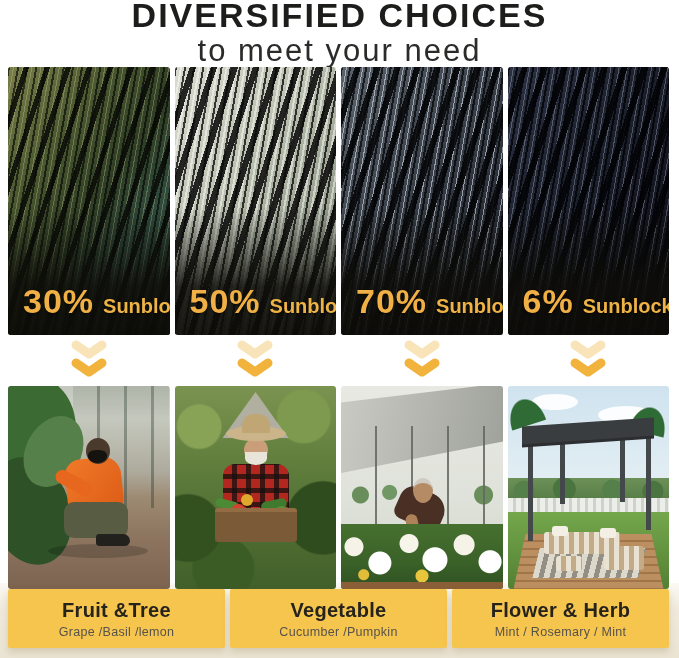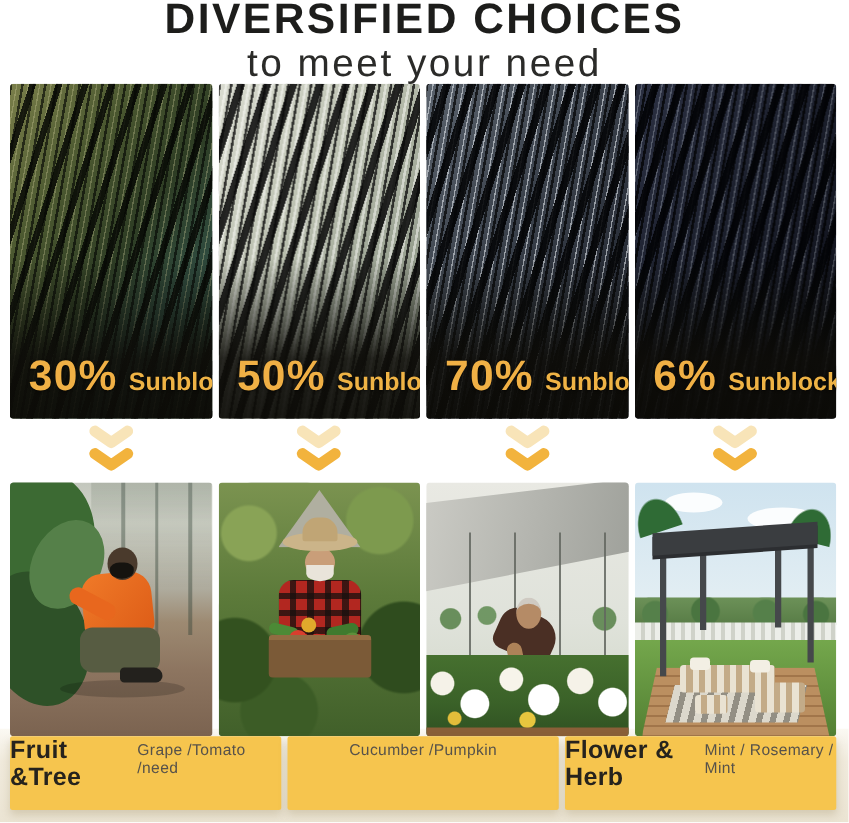--- a/index.html
+++ b/index.html
@@ -168,22 +168,22 @@
   .p4-post.d{left:112px;top:44px;height:72px;}
   .p4-sofa{background:repeating-linear-gradient(90deg,#e9e2d2 0 5px,#c3ab88 5px 10px);border-radius:3px;}
   .p4-sofa.back{left:36px;top:146px;width:76px;height:22px;}
   .p4-sofa.chaise{left:96px;top:160px;width:40px;height:24px;}
   .p4-sofa.ottoman{left:48px;top:170px;width:26px;height:15px;}
   .p4-pillow{background:#f3efe4;border-radius:3px;}
   .p4-pillow.a{left:44px;top:140px;width:16px;height:10px;}
   .p4-pillow.b{left:92px;top:142px;width:16px;height:10px;}
 
   
-  .cat{flex:1;background:#F6C54E;border-radius:2px;display:flex;
-       align-items:flex-start;justify-content:center;box-shadow:0 4px 7px rgba(140,120,70,.25);}
+  .cat{flex:1;background:#F6C54E;border-radius:2px;display:flex;flex-direction:column;
+       align-items:center;justify-content:center;box-shadow:0 4px 7px rgba(140,120,70,.25);}
   .cat-title{font-size:20px;font-weight:800;color:#26231d;letter-spacing:.3px;line-height:1.1;}
   .cat-sub{font-size:12.5px;font-weight:400;color:#57524a;margin-top:4px;letter-spacing:.3px;}
 </style>
 </head>
 <body>
 
 <div class="canvas">
 
   <div class="title">DIVERSIFIED CHOICES</div>
   <div class="subtitle">to meet your need</div>
@@ -314,23 +314,24 @@
       <div class="abs p4-sofa ottoman"></div>
       <div class="abs p4-pillow a"></div>
       <div class="abs p4-pillow b"></div>
       <div class="abs p4-roof"></div>
     </div>
   </div>
 
   <div class="row label-row">
     <div class="cat">
       <div class="cat-title">Fruit &amp;Tree</div>
-      <div class="cat-sub">Grape /Tomato /need</div>
+      <div class="cat-sub">Grape /Basil /lemon</div>
     </div>
     <div class="cat">
+      <div class="cat-title">Vegetable</div>
       <div class="cat-sub">Cucumber /Pumpkin</div>
     </div>
     <div class="cat">
       <div class="cat-title">Flower &amp; Herb</div>
       <div class="cat-sub">Mint / Rosemary / Mint</div>
     </div>
   </div>
 
 </div>
 

